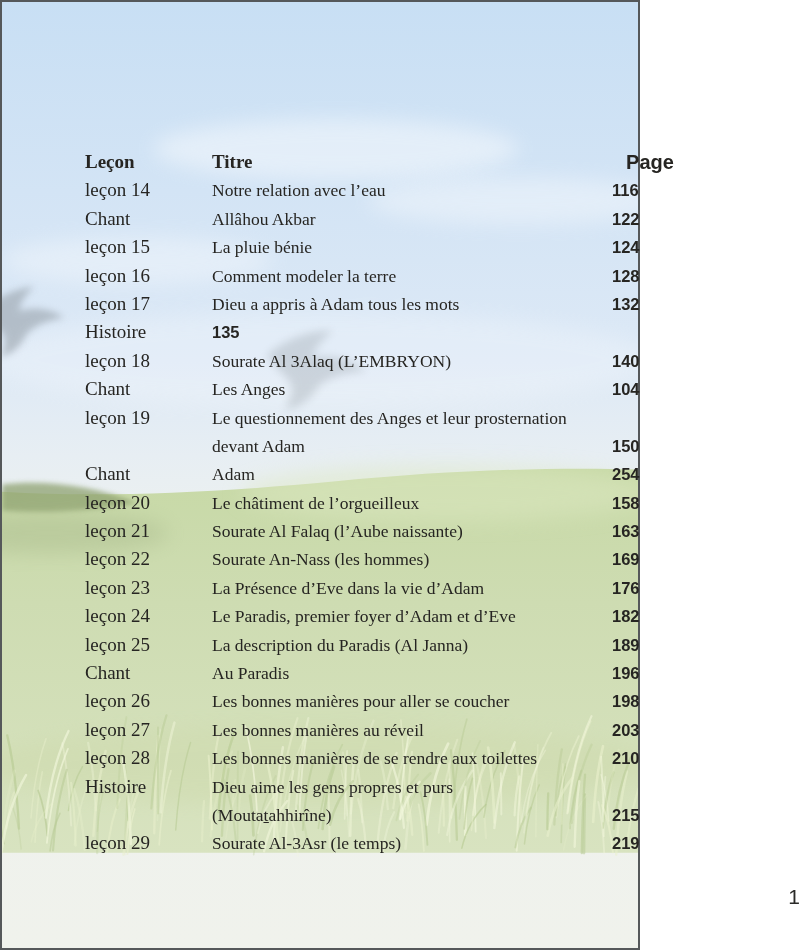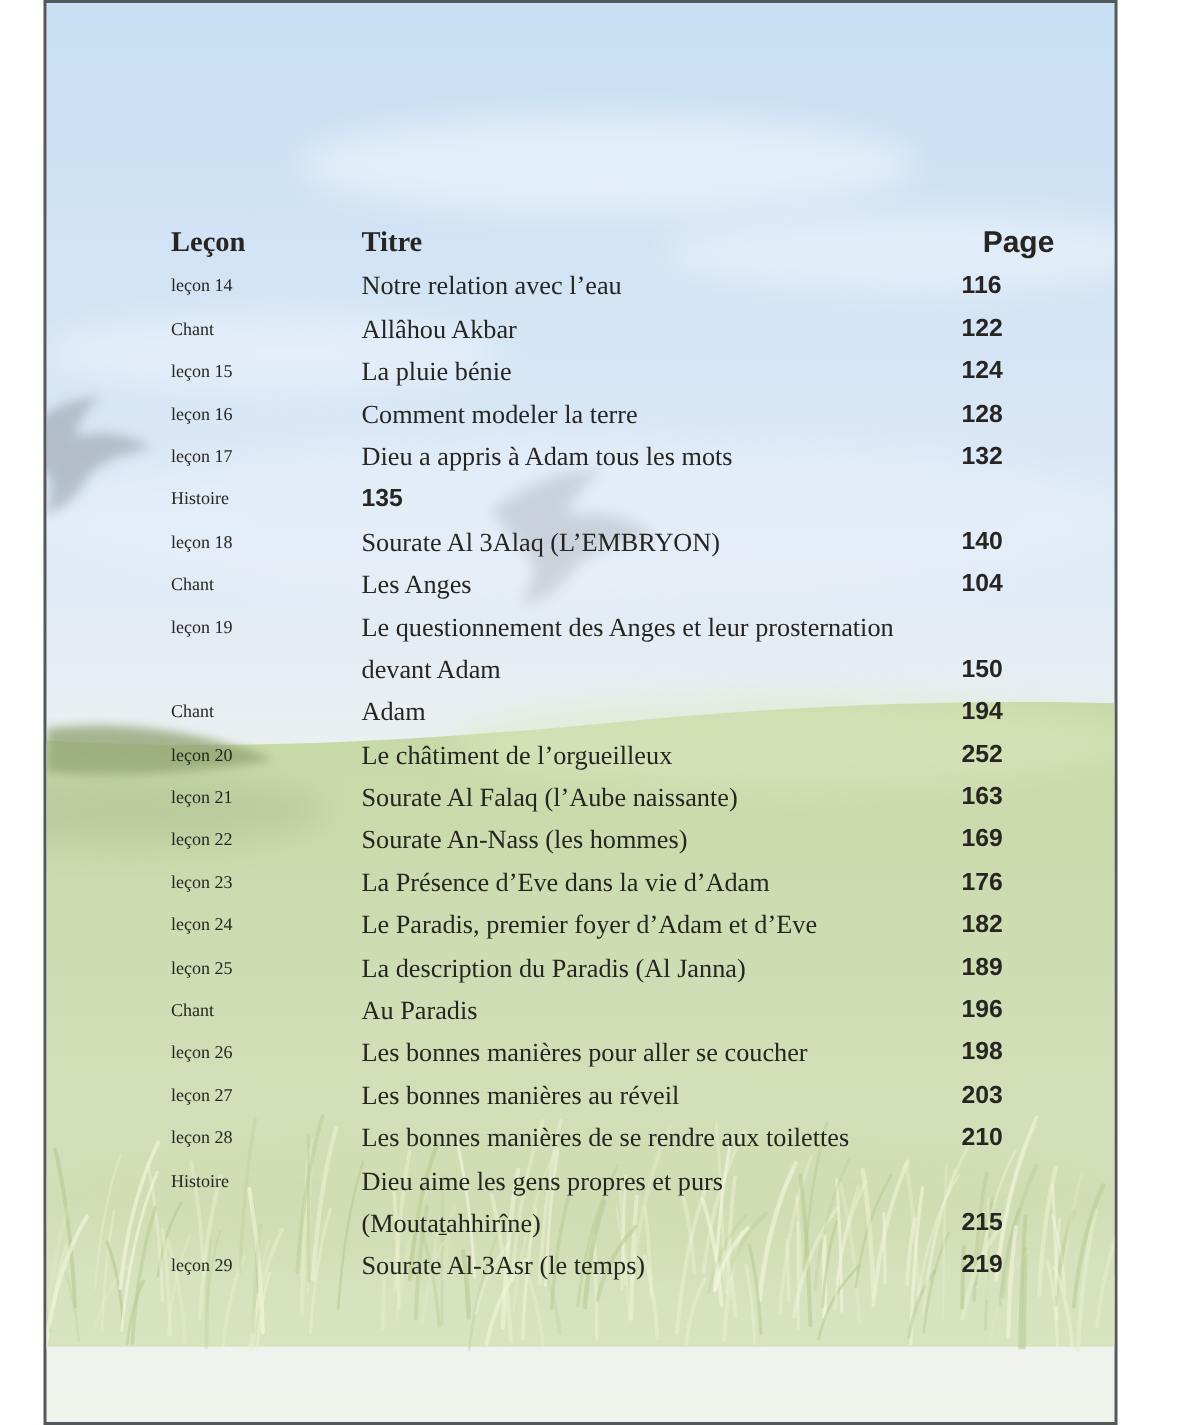--- a/index.html
+++ b/index.html
@@ -2,32 +2,31 @@
 <html style="--sky-top: #c8dff4; --sky-mid: #dde9f6; --sky-horizon: #edf1ef; --field-top: #c7d9a6; --field-bottom: #d8e3c0; --hill-dark: #8fa271; --text: #262522; --border: #55585a;"><head>
 <meta charset="utf-8">
 <style>
   :root{
     --sky-top:#c8dff4; --sky-mid:#dde9f6; --sky-horizon:#edf1ef;
     --field-top:#c7d9a6; --field-bottom:#d8e3c0;
     --hill-dark:#8fa271; --text:#262522; --border:#55585a;
   }
   html,body{margin:0;padding:0;overflow:hidden;}
   .page{
-    position:relative;width:716px;height:950px;box-sizing:border-box;
+    position:relative;width:640px;height:950px;box-sizing:border-box;
     border:2px solid var(--border);
     background:linear-gradient(180deg,var(--sky-top) 0%,#d3e4f5 20%,var(--sky-mid) 38%,#e7eef3 48%,var(--sky-horizon) 56%,#f0f2ec 100%);
     font-family:"Liberation Serif","DejaVu Serif",serif;
     color:var(--text);
-    margin-left:29px;
   }
   .bg{position:absolute;left:0;top:0;width:100%;height:100%;}
   .toc{position:absolute;left:83px;top:146px;width:603px;}
   .row{display:grid;grid-template-columns:127px 1fr 76px;height:28.4px;line-height:28.4px;white-space:nowrap;}
   .cell{overflow:visible;}
-  .lesson{font-size:12px;}
+  .lesson{font-size:19px;}
   .title{font-size:17.5px;}
   .pagecell{font-family:"Liberation Sans","DejaVu Sans",sans-serif;font-weight:bold;font-size:16.5px;text-align:left;}
   .hdr{font-weight:bold;font-size:19px;}
   .hdr-page{font-family:"Liberation Sans","DejaVu Sans",sans-serif;font-weight:bold;font-size:20px;text-align:center;}
   .folio{
     position:absolute;left:727px;top:883px;width:48px;text-align:center;
     font-family:"Liberation Sans","DejaVu Sans",sans-serif;font-size:21px;color:#2a2a28;letter-spacing:1px;padding-left:48px;
   }
 </style>
 </head>
@@ -287,27 +286,27 @@
 
         <div class="row">
           <div class="cell lesson"></div>
           <div class="cell title">devant Adam</div>
           <div class="cell pagecell">150</div>
         </div>
 
         <div class="row">
           <div class="cell lesson">Chant</div>
           <div class="cell title">Adam</div>
-          <div class="cell pagecell">194</div>
+          <div class="cell pagecell">254</div>
         </div>
 
         <div class="row">
           <div class="cell lesson">leçon 20</div>
           <div class="cell title">Le châtiment de l’orgueilleux</div>
-          <div class="cell pagecell">252</div>
+          <div class="cell pagecell">158</div>
         </div>
 
         <div class="row">
           <div class="cell lesson">leçon 21</div>
           <div class="cell title">Sourate Al Falaq (l’Aube naissante)</div>
           <div class="cell pagecell">163</div>
         </div>
 
         <div class="row">
           <div class="cell lesson">leçon 22</div>

